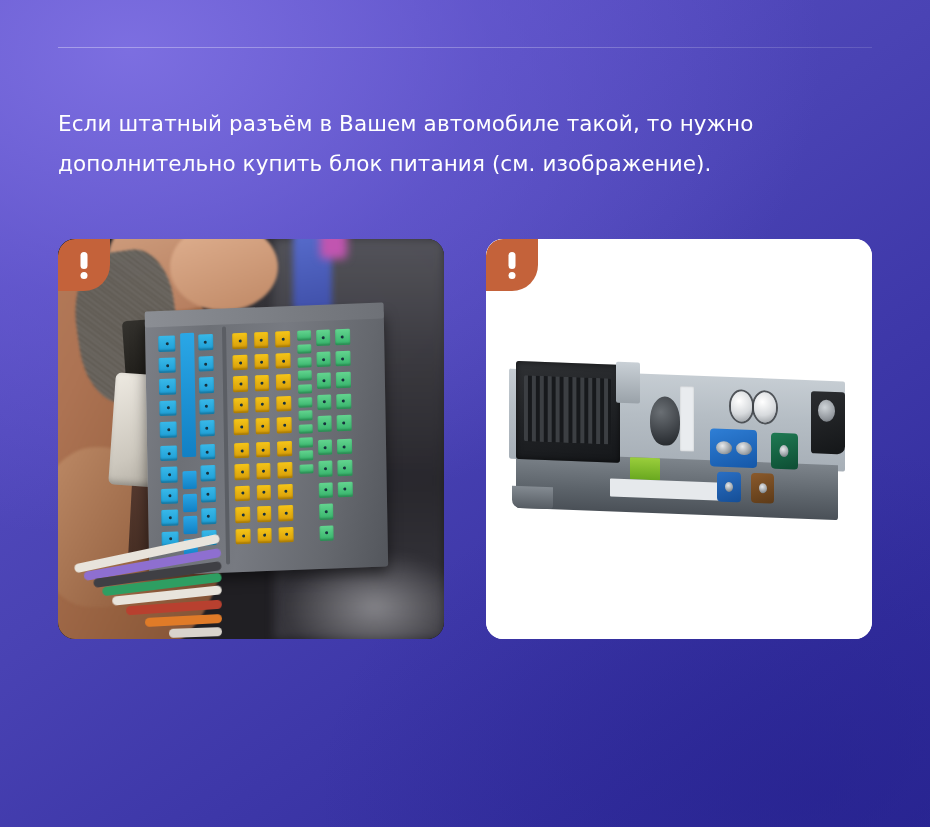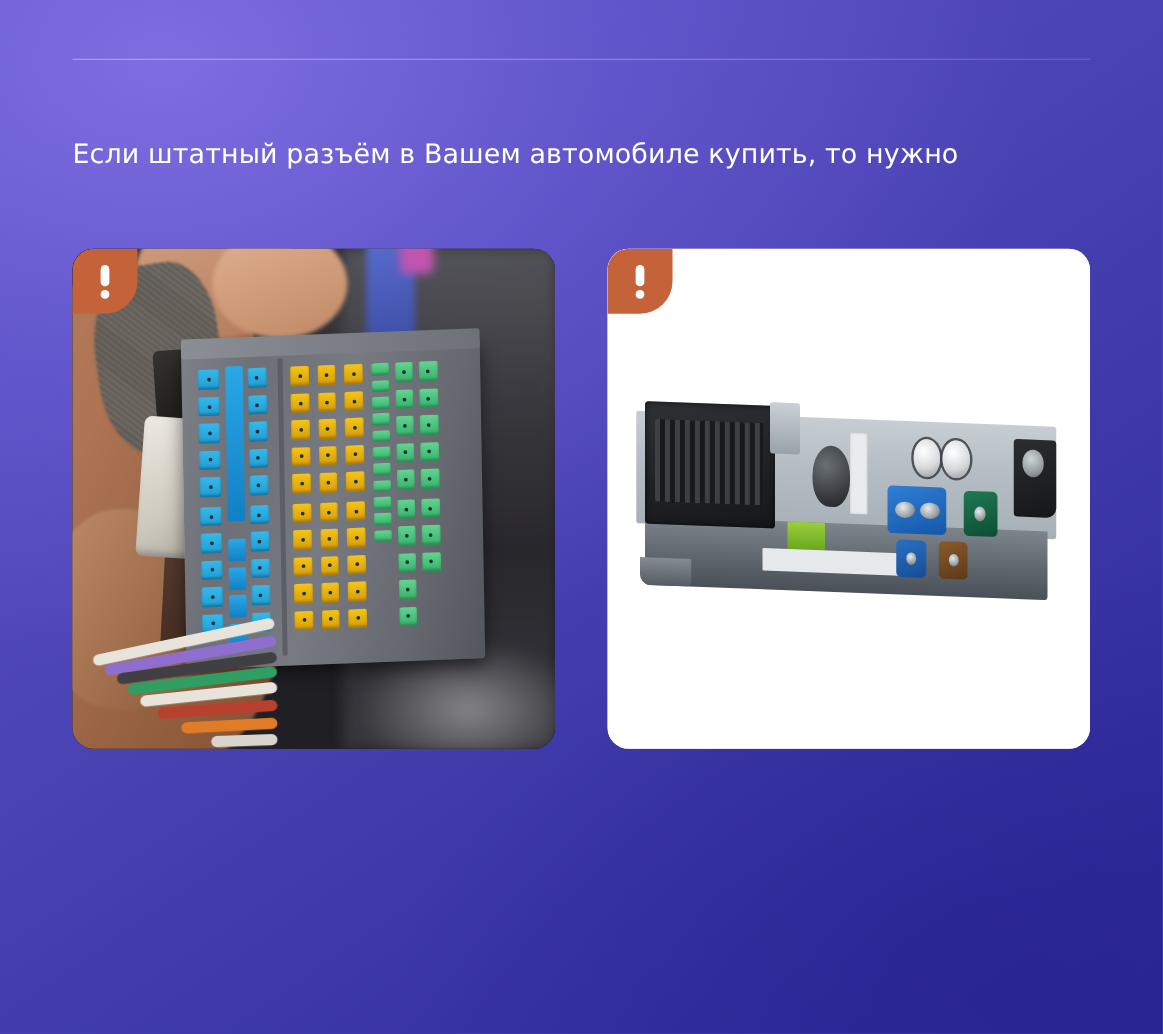--- a/index.html
+++ b/index.html
@@ -330,21 +330,22 @@
 </head>
 <body>
 
 <div class="banner">
   <div class="inner">
 
 
     <div class="divider"></div>
 
     <div class="copy">
-      <span>Если штатный разъём в Вашем автомобиле купить, то нужно</span>
+      <span>Если штатный разъём в Вашем автомобиле такой, то нужно</span>
+      <span class="l2">дополнительно купить блок питания (см. изображение).</span>
     </div>
 
     <div class="cards">
 
       <div class="card card-photo">
         <div class="scene1">
           <div class="s1-bg"></div>
           <div class="s1-bgblur"></div>
           <div class="s1-bluething"></div>
           <div class="s1-pinkthing"></div>

